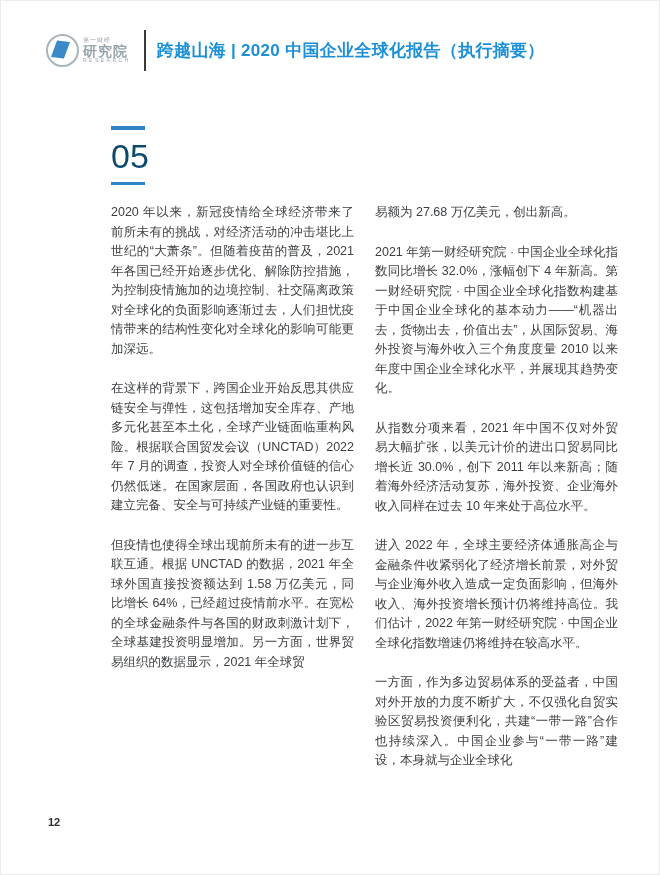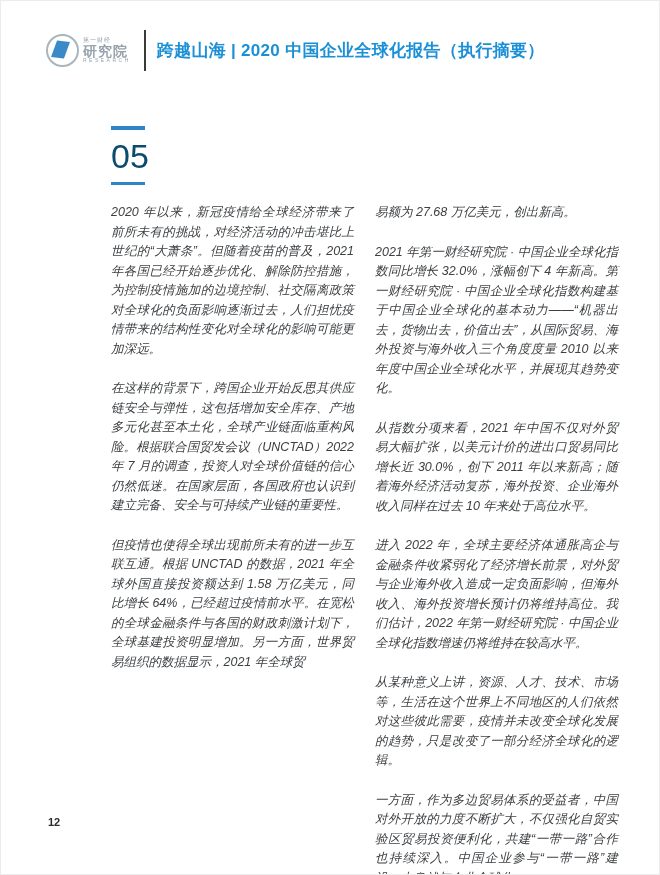--- a/index.html
+++ b/index.html
@@ -32,21 +32,21 @@
   .sec-line { height:3.5px; background:#2e86c8; }
   .sec-num { color:#0c4a6e; font-size:34px; font-weight:normal; line-height:52px; display:block; }
   .section-title {
     position:absolute; top:140px; left:185px;
     font-size:21.5px; font-weight:800; color:#1c1c1e; letter-spacing:1px; white-space:nowrap;
   }
 
   
   .columns { position:absolute; top:202px; left:110px; width:507px; display:flex; gap:21px; }
   .col { width:243px; font-size:12.5px; line-height:19.5px; text-align:justify; color:#3d4043; }
-  .col p { margin:0 0 20px 0;font-style:italic; }
+  .col p { margin:0 0 20px 0; }
 
   
   .page-number { position:absolute; left:47px; top:815px; font-size:11px; font-weight:bold; color:#2d2d2d; }
 </style>
 </head>
 <body>
 
 <div class="page">
 
   <div class="header">
@@ -75,20 +75,19 @@
     <div class="col">
       <p>2020 年以来，新冠疫情给全球经济带来了前所未有的挑战，对经济活动的冲击堪比上世纪的“大萧条”。但随着疫苗的普及，2021 年各国已经开始逐步优化、解除防控措施，为控制疫情施加的边境控制、社交隔离政策对全球化的负面影响逐渐过去，人们担忧疫情带来的结构性变化对全球化的影响可能更加深远。</p>
       <p>在这样的背景下，跨国企业开始反思其供应链安全与弹性，这包括增加安全库存、产地多元化甚至本土化，全球产业链面临重构风险。根据联合国贸发会议（UNCTAD）2022 年 7 月的调查，投资人对全球价值链的信心仍然低迷。在国家层面，各国政府也认识到建立完备、安全与可持续产业链的重要性。</p>
       <p>但疫情也使得全球出现前所未有的进一步互联互通。根据 UNCTAD 的数据，2021 年全球外国直接投资额达到 1.58 万亿美元，同比增长 64%，已经超过疫情前水平。在宽松的全球金融条件与各国的财政刺激计划下，全球基建投资明显增加。另一方面，世界贸易组织的数据显示，2021 年全球贸</p>
     </div>
     <div class="col">
       <p>易额为 27.68 万亿美元，创出新高。</p>
       <p>2021 年第一财经研究院 · 中国企业全球化指数同比增长 32.0%，涨幅创下 4 年新高。第一财经研究院 · 中国企业全球化指数构建基于中国企业全球化的基本动力——“机器出去，货物出去，价值出去”，从国际贸易、海外投资与海外收入三个角度度量 2010 以来年度中国企业全球化水平，并展现其趋势变化。</p>
       <p>从指数分项来看，2021 年中国不仅对外贸易大幅扩张，以美元计价的进出口贸易同比增长近 30.0%，创下 2011 年以来新高；随着海外经济活动复苏，海外投资、企业海外收入同样在过去 10 年来处于高位水平。</p>
       <p>进入 2022 年，全球主要经济体通胀高企与金融条件收紧弱化了经济增长前景，对外贸与企业海外收入造成一定负面影响，但海外收入、海外投资增长预计仍将维持高位。我们估计，2022 年第一财经研究院 · 中国企业全球化指数增速仍将维持在较高水平。</p>
-      <p>从某种意义上讲，资源、人才、技术、市场等，生活在这个世界上不同地区的人们依然对这些彼此需要，疫情并未改变全球化发展的趋势，只是改变了一部分经济全球化的逻辑。</p>
       <p>一方面，作为多边贸易体系的受益者，中国对外开放的力度不断扩大，不仅强化自贸实验区贸易投资便利化，共建“一带一路”合作也持续深入。中国企业参与“一带一路”建设，本身就与企业全球化</p>
     </div>
   </div>
 
   <div class="page-number">12</div>
 
 </div>
 
 </body></html>

